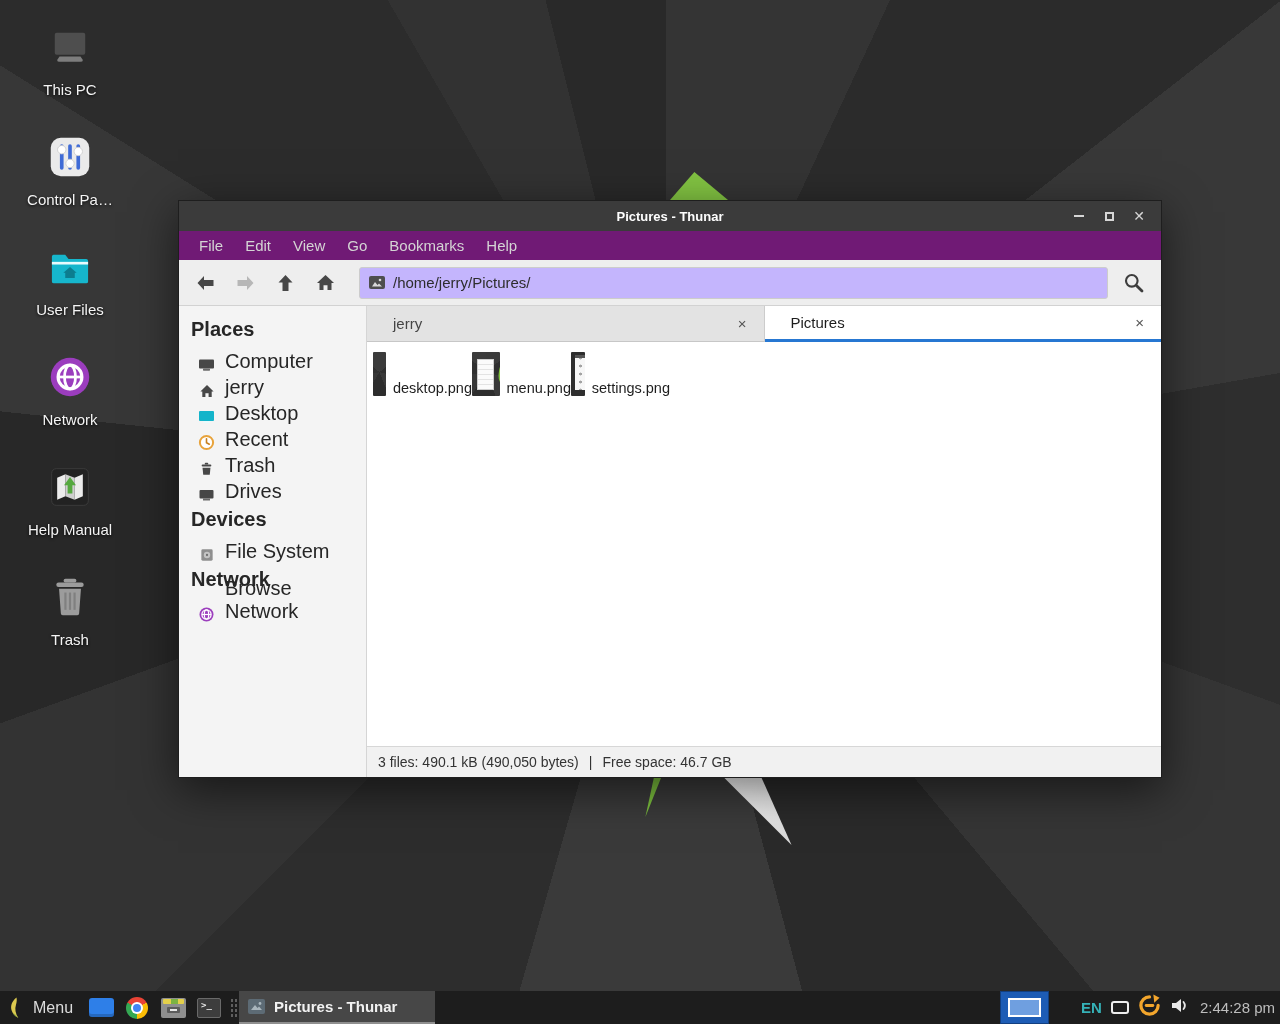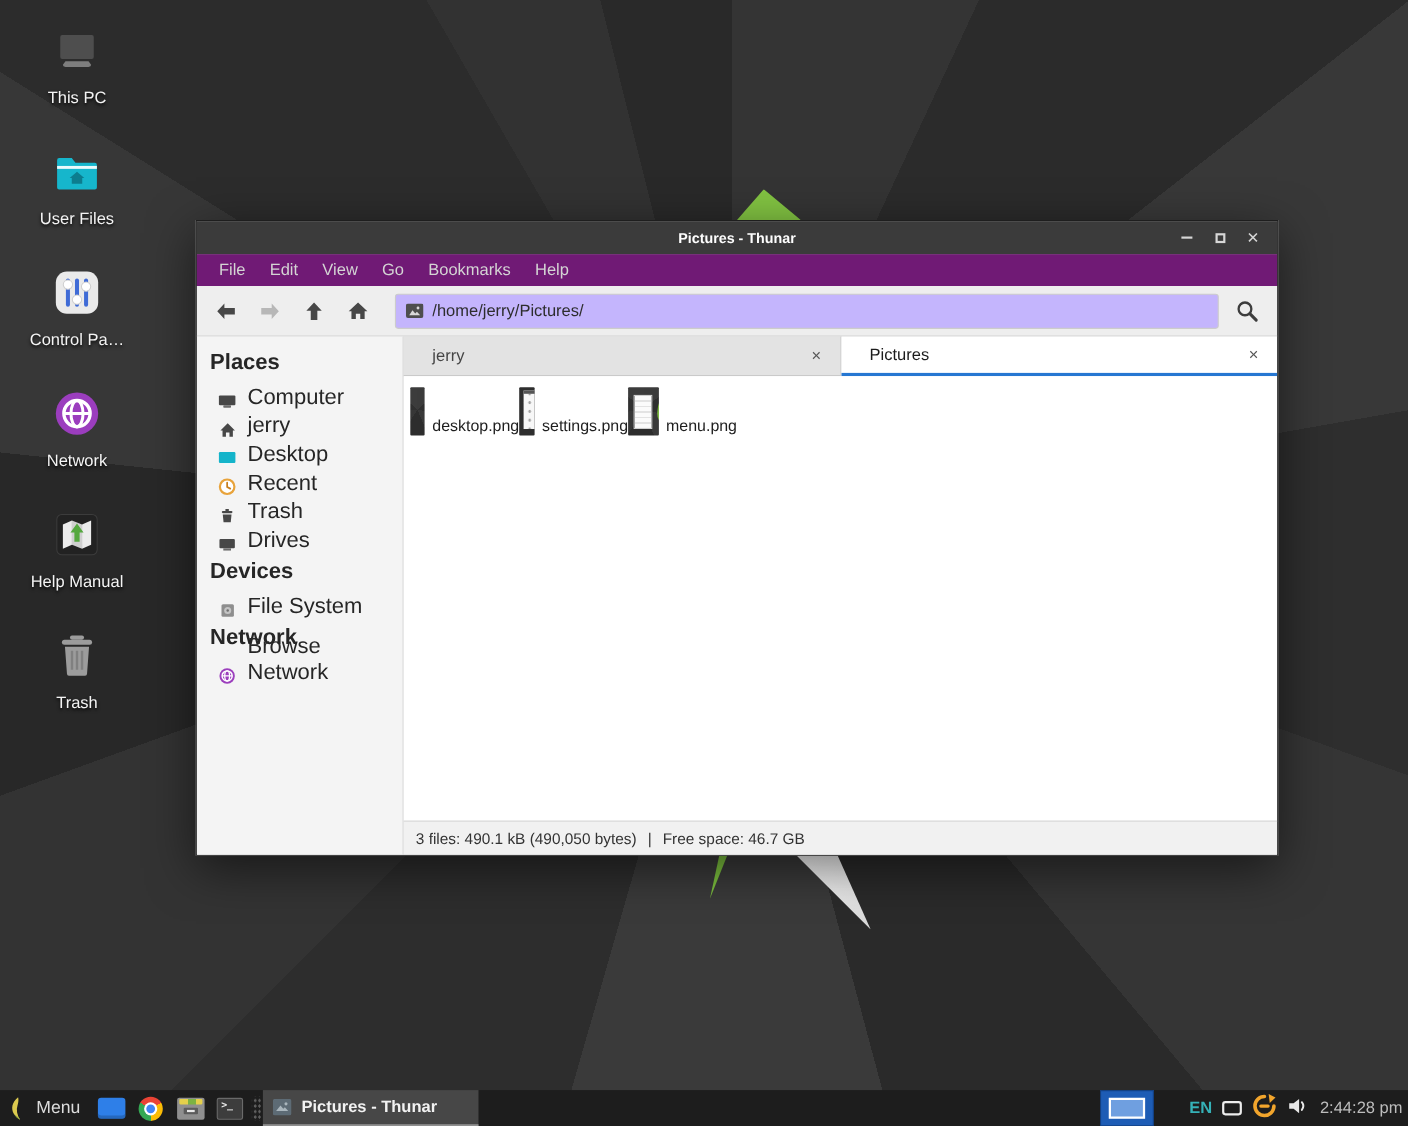--- a/index.html
+++ b/index.html
@@ -119,42 +119,42 @@
 
 <div class="desktop-icons">
   <div class="dicon">
     <span><svg width="46" height="40" viewBox="0 0 48 42">
           <rect x="8" y="4" width="32" height="23" rx="2" fill="#4e4e4e"></rect>
           <path d="M13 29 H35 L37.5 32.5 Q37.5 34.5 35 34.5 H13 Q10.5 34.5 10.5 32.5 Z" fill="#7d7d7d"></path>
         </svg></span>
     <span class="dlabel">This PC</span>
   </div>
   <div class="dicon">
-    <span><svg width="46" height="40" viewBox="0 0 48 42">
-          <path d="M5 8 Q5 6 7 6 H19 L22.5 10.5 H41 Q43 10.5 43 12.5 V34 Q43 36 41 36 H7 Q5 36 5 34 Z" fill="#16b6cc"></path>
-          <rect x="5" y="13.5" width="38" height="2.8" fill="#e9fbfd"></rect>
-          <path d="M24 19 L31 25 H29 V30.5 H19 V25 H17 Z" fill="#0c7d8f"></path>
-        </svg></span>
-    <span class="dlabel">User Files</span>
-  </div>
-  <div class="dicon">
     <span><svg width="44" height="44" viewBox="0 0 48 48">
           <rect x="3" y="3" width="42" height="42" rx="11" fill="#eaeaea"></rect>
           <g stroke="#3f6bd6" stroke-width="4" stroke-linecap="round">
             <line x1="15" y1="12" x2="15" y2="36"></line>
             <line x1="24" y1="12" x2="24" y2="36"></line>
             <line x1="33" y1="12" x2="33" y2="36"></line>
           </g>
           <g fill="#ffffff" stroke="#cfcfcf">
             <circle cx="15" cy="16" r="4.6"></circle>
             <circle cx="24" cy="31" r="4.6"></circle>
             <circle cx="33" cy="18" r="4.6"></circle>
           </g>
         </svg></span>
     <span class="dlabel">Control Pa…</span>
+  </div>
+  <div class="dicon">
+    <span><svg width="46" height="40" viewBox="0 0 48 42">
+          <path d="M5 8 Q5 6 7 6 H19 L22.5 10.5 H41 Q43 10.5 43 12.5 V34 Q43 36 41 36 H7 Q5 36 5 34 Z" fill="#16b6cc"></path>
+          <rect x="5" y="13.5" width="38" height="2.8" fill="#e9fbfd"></rect>
+          <path d="M24 19 L31 25 H29 V30.5 H19 V25 H17 Z" fill="#0c7d8f"></path>
+        </svg></span>
+    <span class="dlabel">User Files</span>
   </div>
   <div class="dicon">
     <span><svg width="44" height="44" viewBox="0 0 48 48">
           <circle cx="24" cy="24" r="21" fill="#9b3dbe"></circle>
           <circle cx="24" cy="24" r="13" fill="none" stroke="#fff" stroke-width="3.4"></circle>
           <ellipse cx="24" cy="24" rx="6" ry="13" fill="none" stroke="#fff" stroke-width="3"></ellipse>
           <line x1="11" y1="24" x2="37" y2="24" stroke="#fff" stroke-width="3"></line>
         </svg></span>
     <span class="dlabel">Network</span>
   </div>
@@ -340,31 +340,31 @@
       </div>
 
       <div class="fileview">
         <div class="file">
           <span class="thumb dark thumb-desktop">
               <span class="leaf"></span>
             </span>
           <span class="file-name">desktop.png</span>
         </div>
         <div class="file">
-          <span class="thumb thumb-settings">
-              <span class="mini-window"></span>
-            </span>
-          <span class="file-name">settings.png</span>
-        </div>
-        <div class="file">
           <span class="thumb dark thumb-menu">
               <span class="leaf"></span>
               <span class="mini-panel"></span>
             </span>
           <span class="file-name">menu.png</span>
+        </div>
+        <div class="file">
+          <span class="thumb thumb-settings">
+              <span class="mini-window"></span>
+            </span>
+          <span class="file-name">settings.png</span>
         </div>
       </div>
 
       <div class="statusbar">
         <span>3 files: 490.1 kB (490,050 bytes)</span>
         <span>|</span>
         <span>Free space: 46.7 GB</span>
       </div>
     </div>
   </div>

